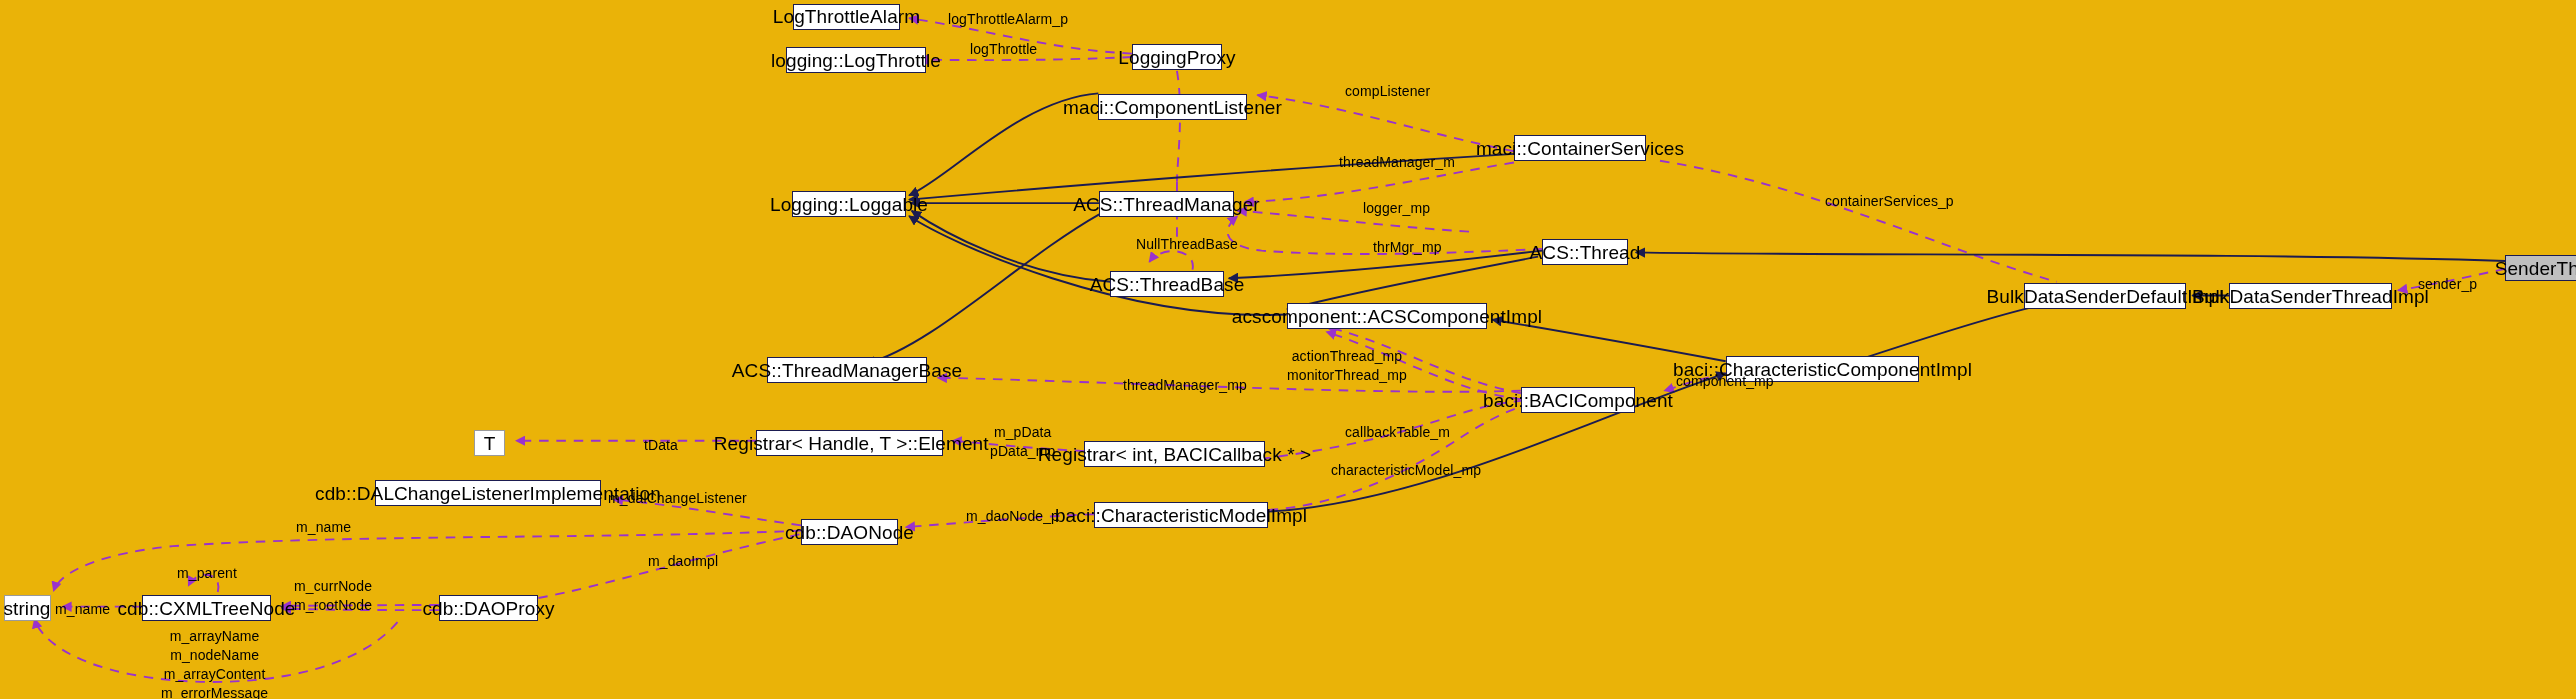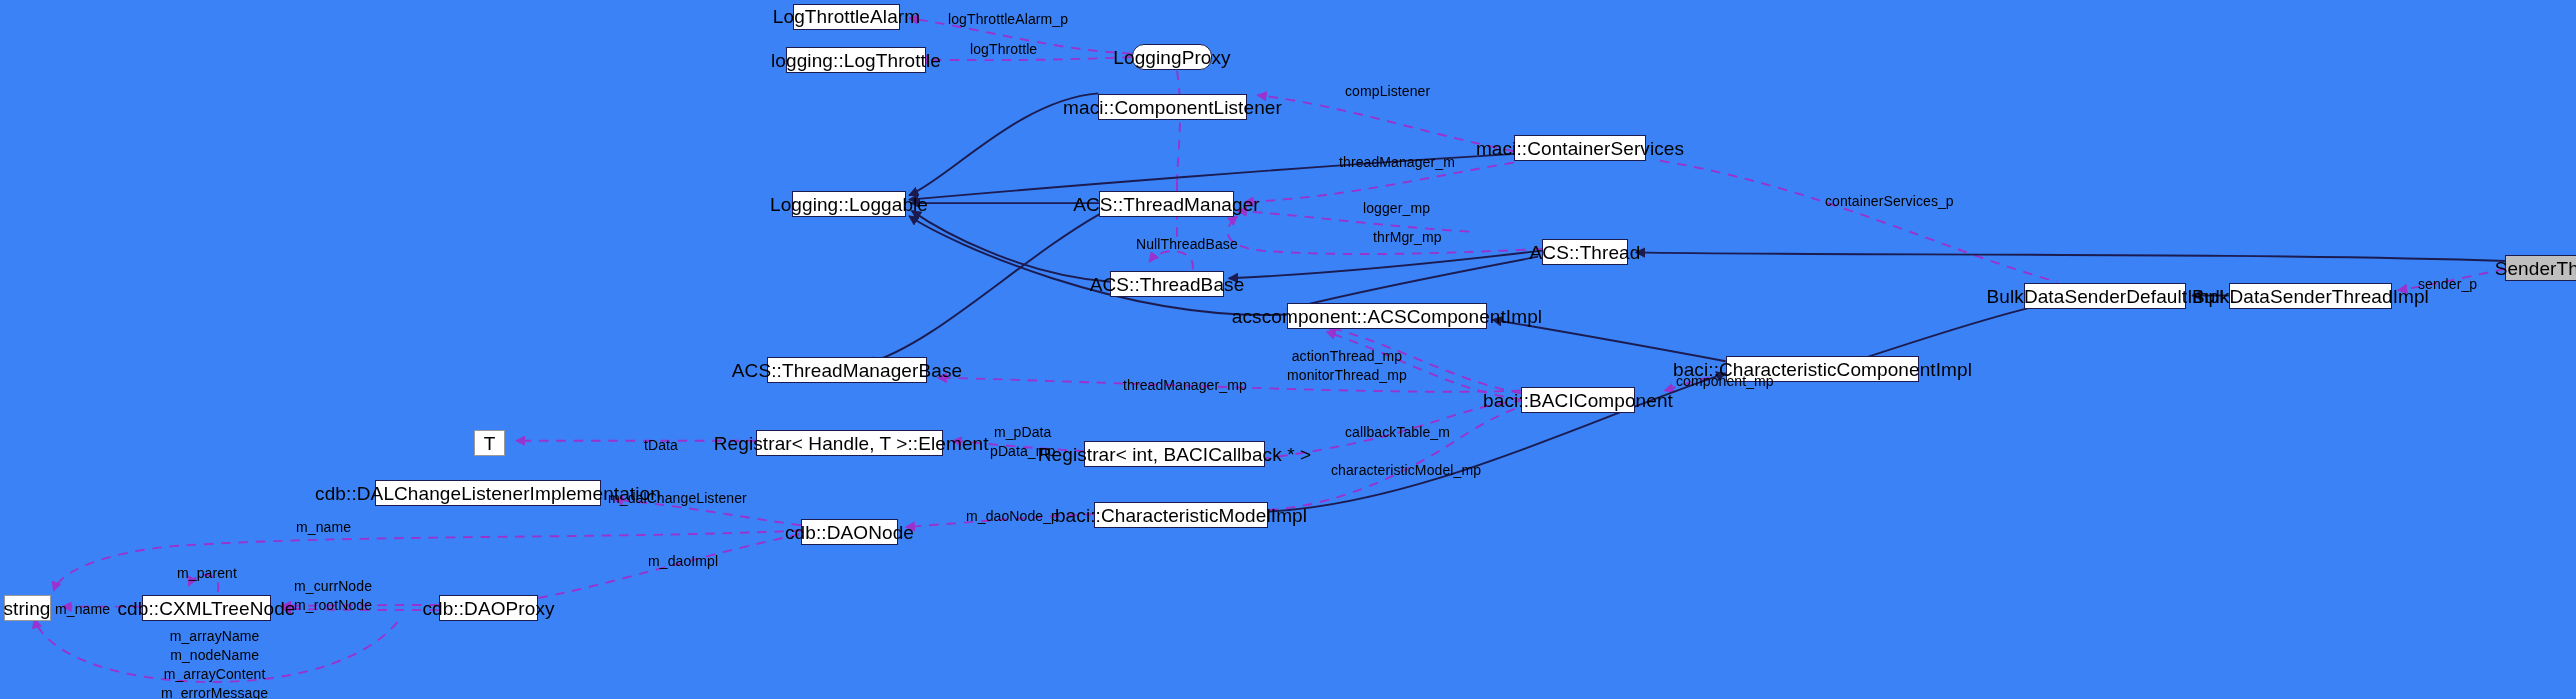--- a/index.html
+++ b/index.html
@@ -5,21 +5,21 @@
 <style>
   html, body {
     margin: 0;
     padding: 0;
     background: #ffffff;
   }
   #diagram {
     position: relative;
     width: 2576px;
     height: 700px;
-    background: #3b82f6;
+    background: #eab308;
     font-family: "Liberation Sans", sans-serif;
     overflow: hidden;
   }
   #edges {
     position: absolute;
     left: 0;
     top: 0;
     width: 2576px;
     height: 700px;
     pointer-events: none;
@@ -155,21 +155,21 @@
       <path d="M1997,418 C1900,400 1800,382 1727,370"></path>
 
       <path d="M1468,592 C1650,582 1850,480 1997,432"></path>
 
       <path d="M1489,358 C1560,340 1680,316 1780,297" marker-end="none"></path>
     </g>
   </svg>
 
   <div class="node" style="left:793px;top:3.5px;width:107px;">LogThrottleAlarm</div>
 
-  <div class="node" style="left:1132px;top:44px;width:80px;border-radius:12px;">LoggingProxy</div>
+  <div class="node" style="left:1132px;top:44px;width:90px;">LoggingProxy</div>
 
   <div class="node" style="left:786px;top:47px;width:140px;">logging::LogThrottle</div>
 
   <div class="node" style="left:1098px;top:82px;width:149px;margin-top:12px;">maci::ComponentListener</div>
 
   <div class="node" style="left:1514px;top:135px;width:132px;">maci::ContainerServices</div>
 
   <div class="node" style="left:792px;top:191px;width:114px;">Logging::Loggable</div>
 
   <div class="node" style="left:1099px;top:191px;width:135px;">ACS::ThreadManager</div>
@@ -215,21 +215,21 @@
   <div class="edge-label" style="left:970px;top:40px;">logThrottle</div>
 
   <div class="edge-label" style="left:1345px;top:82px;">compListener</div>
 
   <div class="edge-label" style="left:1339px;top:153px;">threadManager_m</div>
 
   <div class="edge-label" style="left:1825px;top:192px;">containerServices_p</div>
 
   <div class="edge-label" style="left:1363px;top:199px;">logger_mp</div>
 
-  <div class="edge-label" style="left:1373px;top:228px;">thrMgr_mp</div>
+  <div class="edge-label" style="left:1373px;top:238px;">thrMgr_mp</div>
 
   <div class="edge-label" style="left:1136px;top:235px;">NullThreadBase</div>
 
   <div class="edge-label" style="left:2418px;top:275px;">sender_p</div>
 
   <div class="edge-label" style="left:1287px;top:347px;text-align:center;">actionThread_mp
 monitorThread_mp</div>
 
   <div class="edge-label" style="left:1123px;top:376px;">threadManager_mp</div>
 

